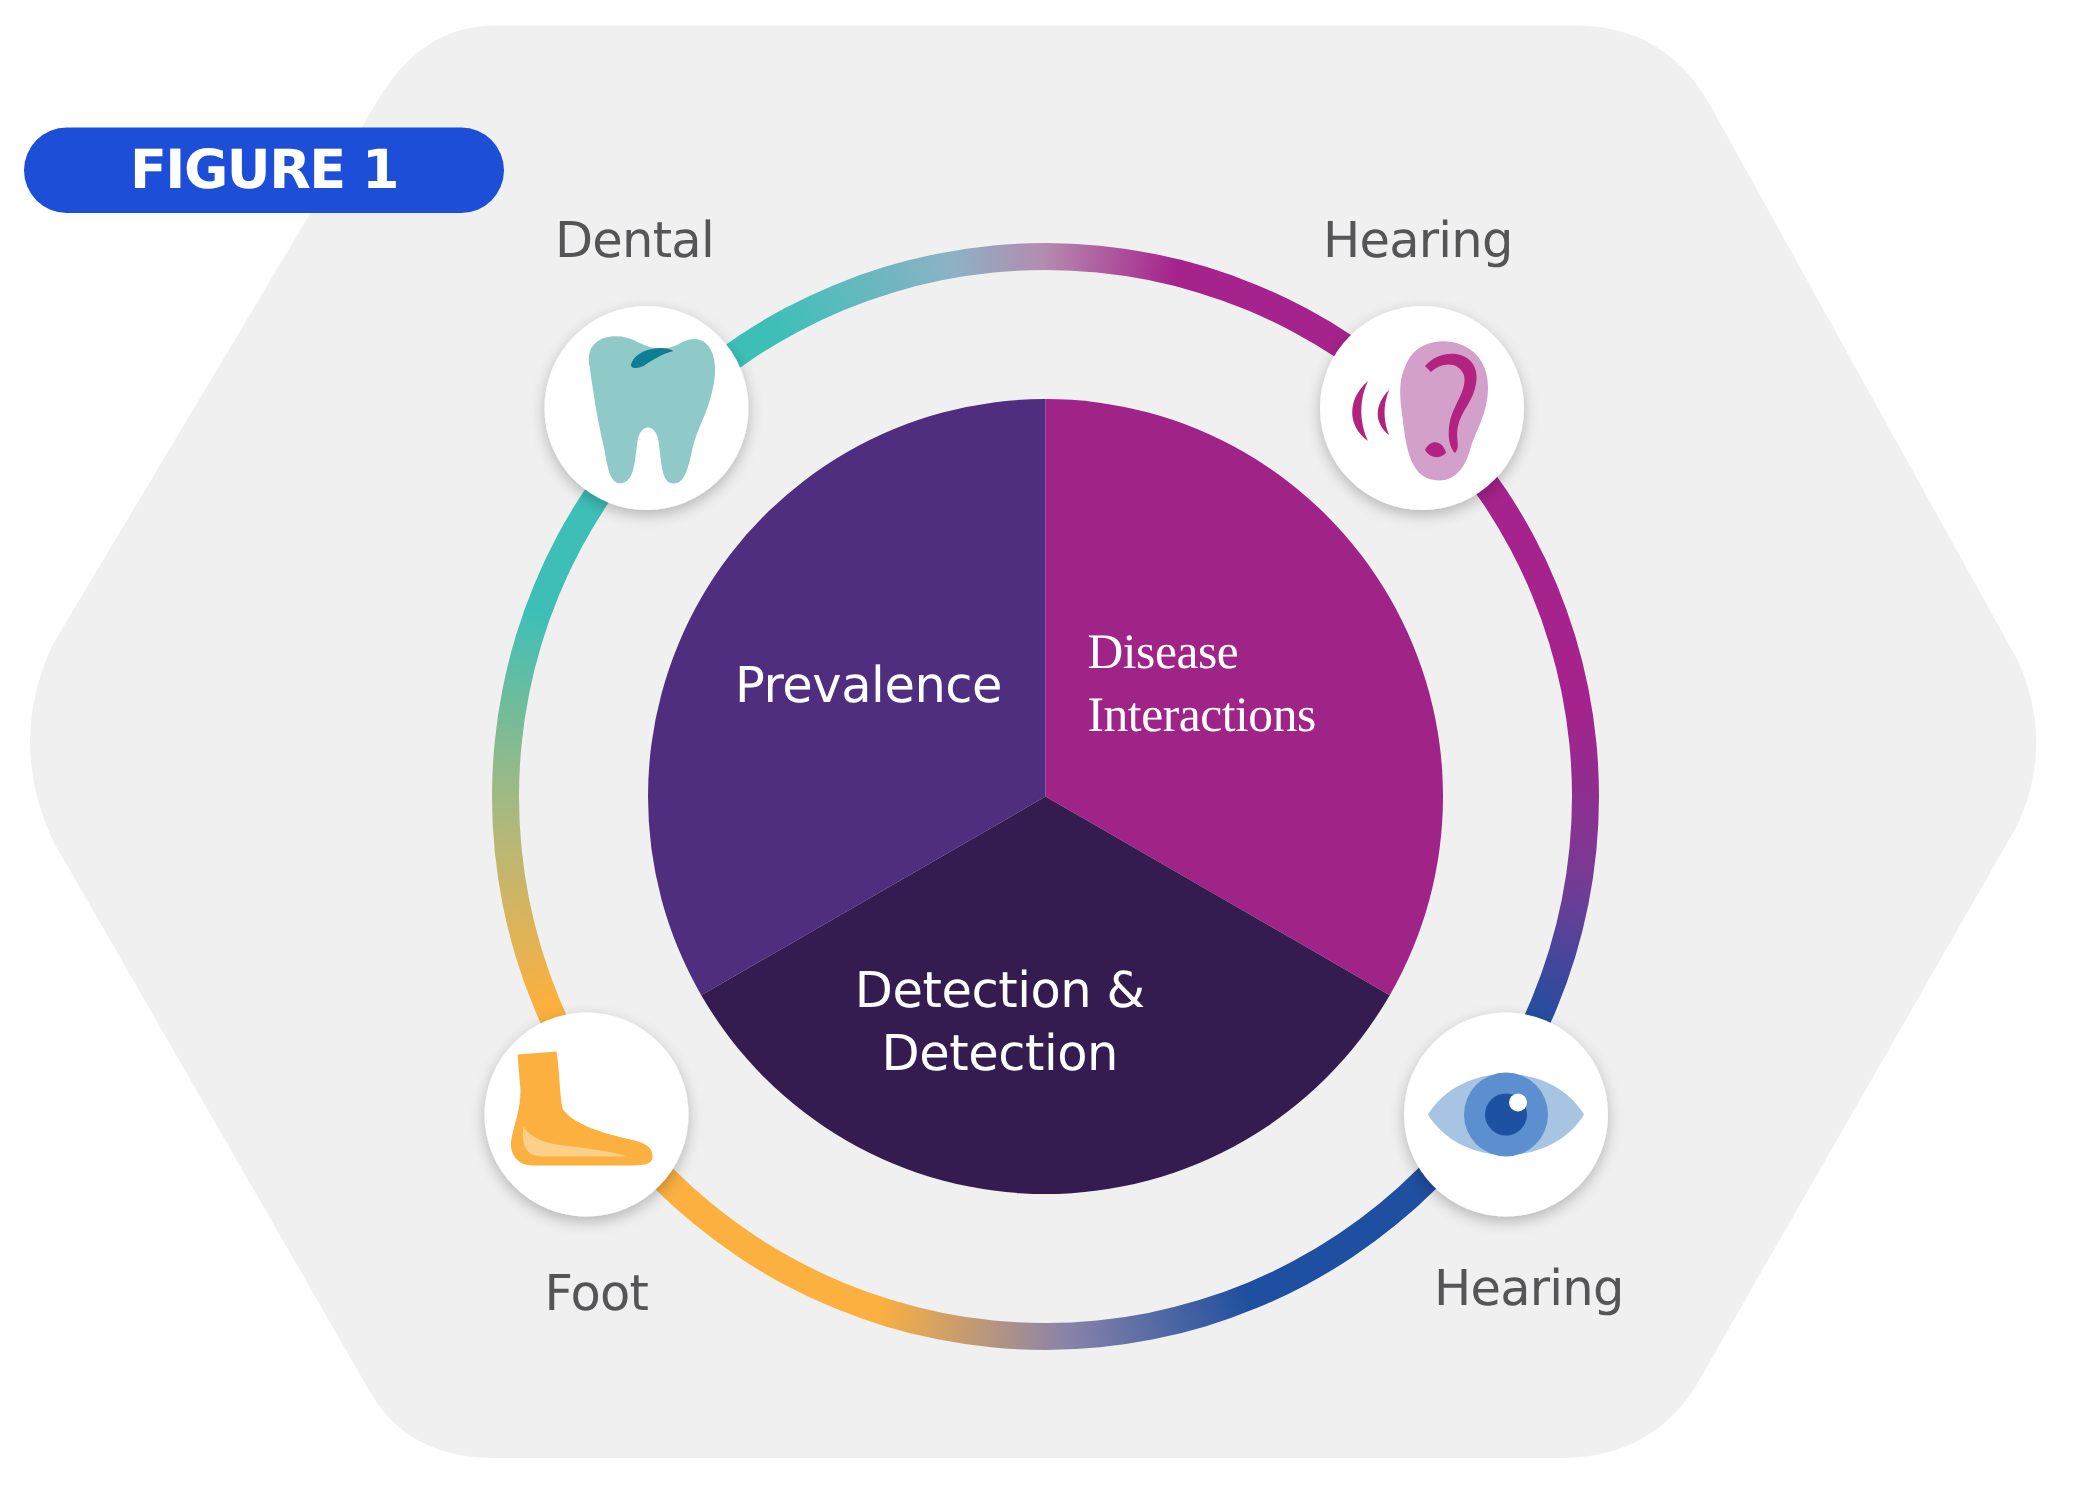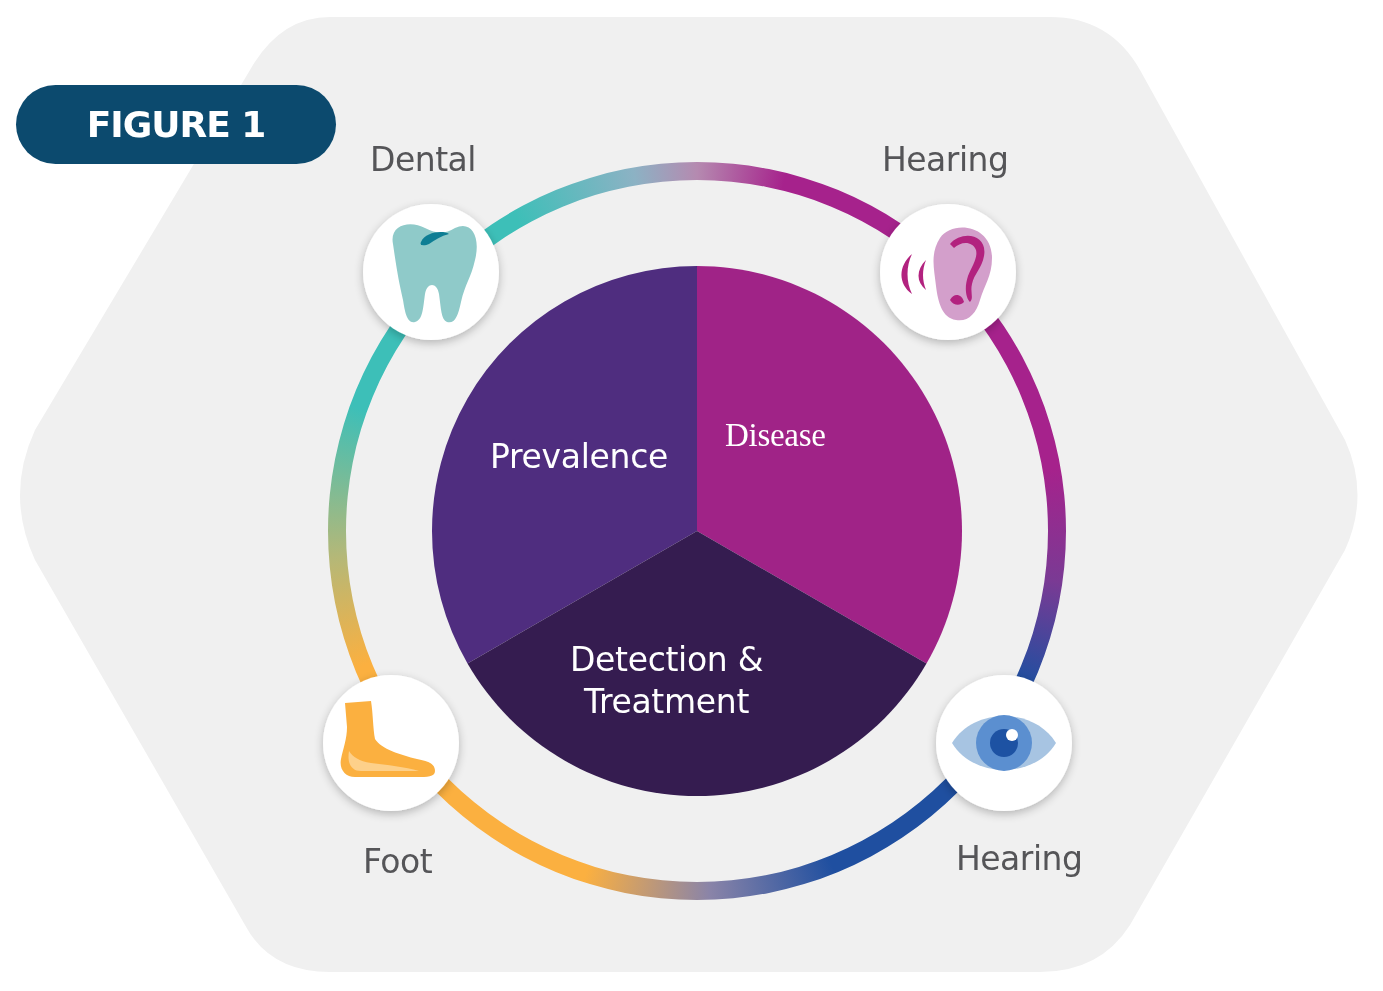--- a/index.html
+++ b/index.html
@@ -1,21 +1,21 @@
 <!DOCTYPE html>
 <html><head>
   <meta charset="utf-8">
   <style>
     html, body { margin: 0; padding: 0; background: #ffffff; }
     body { width: 1383px; height: 991px; position: relative; overflow: hidden;
            font-family: "Liberation Sans", "DejaVu Sans", sans-serif; }
     #stage { position: absolute; left: 0; top: 0; width: 1383px; height: 991px; }
     .badge {
-      position: absolute; left: 16px; top: 85px; width: 320px; height: 79px;
-      border-radius: 40px; background: #0c4a6e; color: #ffffff;
+      position: absolute; left: 16px; top: 85px; width: 320px; height: 57px;
+      border-radius: 40px; background: #1d4ed8; color: #ffffff;
       display: flex; align-items: center; justify-content: center;
       font-family: "DejaVu Sans", sans-serif; font-weight: bold; font-size: 36px;
       letter-spacing: -1px;
     }
     .cat-label {
       position: absolute; color: #555558; font-family: "DejaVu Sans", sans-serif;
       font-weight: normal; font-size: 33px; letter-spacing: -0.5px; white-space: nowrap;
     }
     .seg-label {
       position: absolute; color: #ffffff; font-family: "DejaVu Sans", sans-serif;
@@ -106,18 +106,19 @@
   <div class="cat-label" style="left:370px;top:140px;">Dental</div>
   <div class="cat-label" style="left:882px;top:140px;">Hearing</div>
   <div class="cat-label" style="left:363px;top:842px;">Foot</div>
   <div class="cat-label" style="left:956px;top:839px;">Hearing</div>
 
   <div class="seg-label" style="left:468px;top:436px;margin-left:22px;">
     <span>Prevalence</span>
   </div>
   <div class="seg-label" style="left:725px;top:414px;text-align:left;font-family:Liberation Serif, serif;">
     <span>Disease</span>
+    <span>Interactions</span>
   </div>
   <div class="seg-label" style="left:509px;top:608px;width:315px;margin-top:31px;">
     <span>Detection &amp;</span>
-    <span>Treatment</span>
+    <span>Detection</span>
   </div>
 </div>
 
 </body></html>

